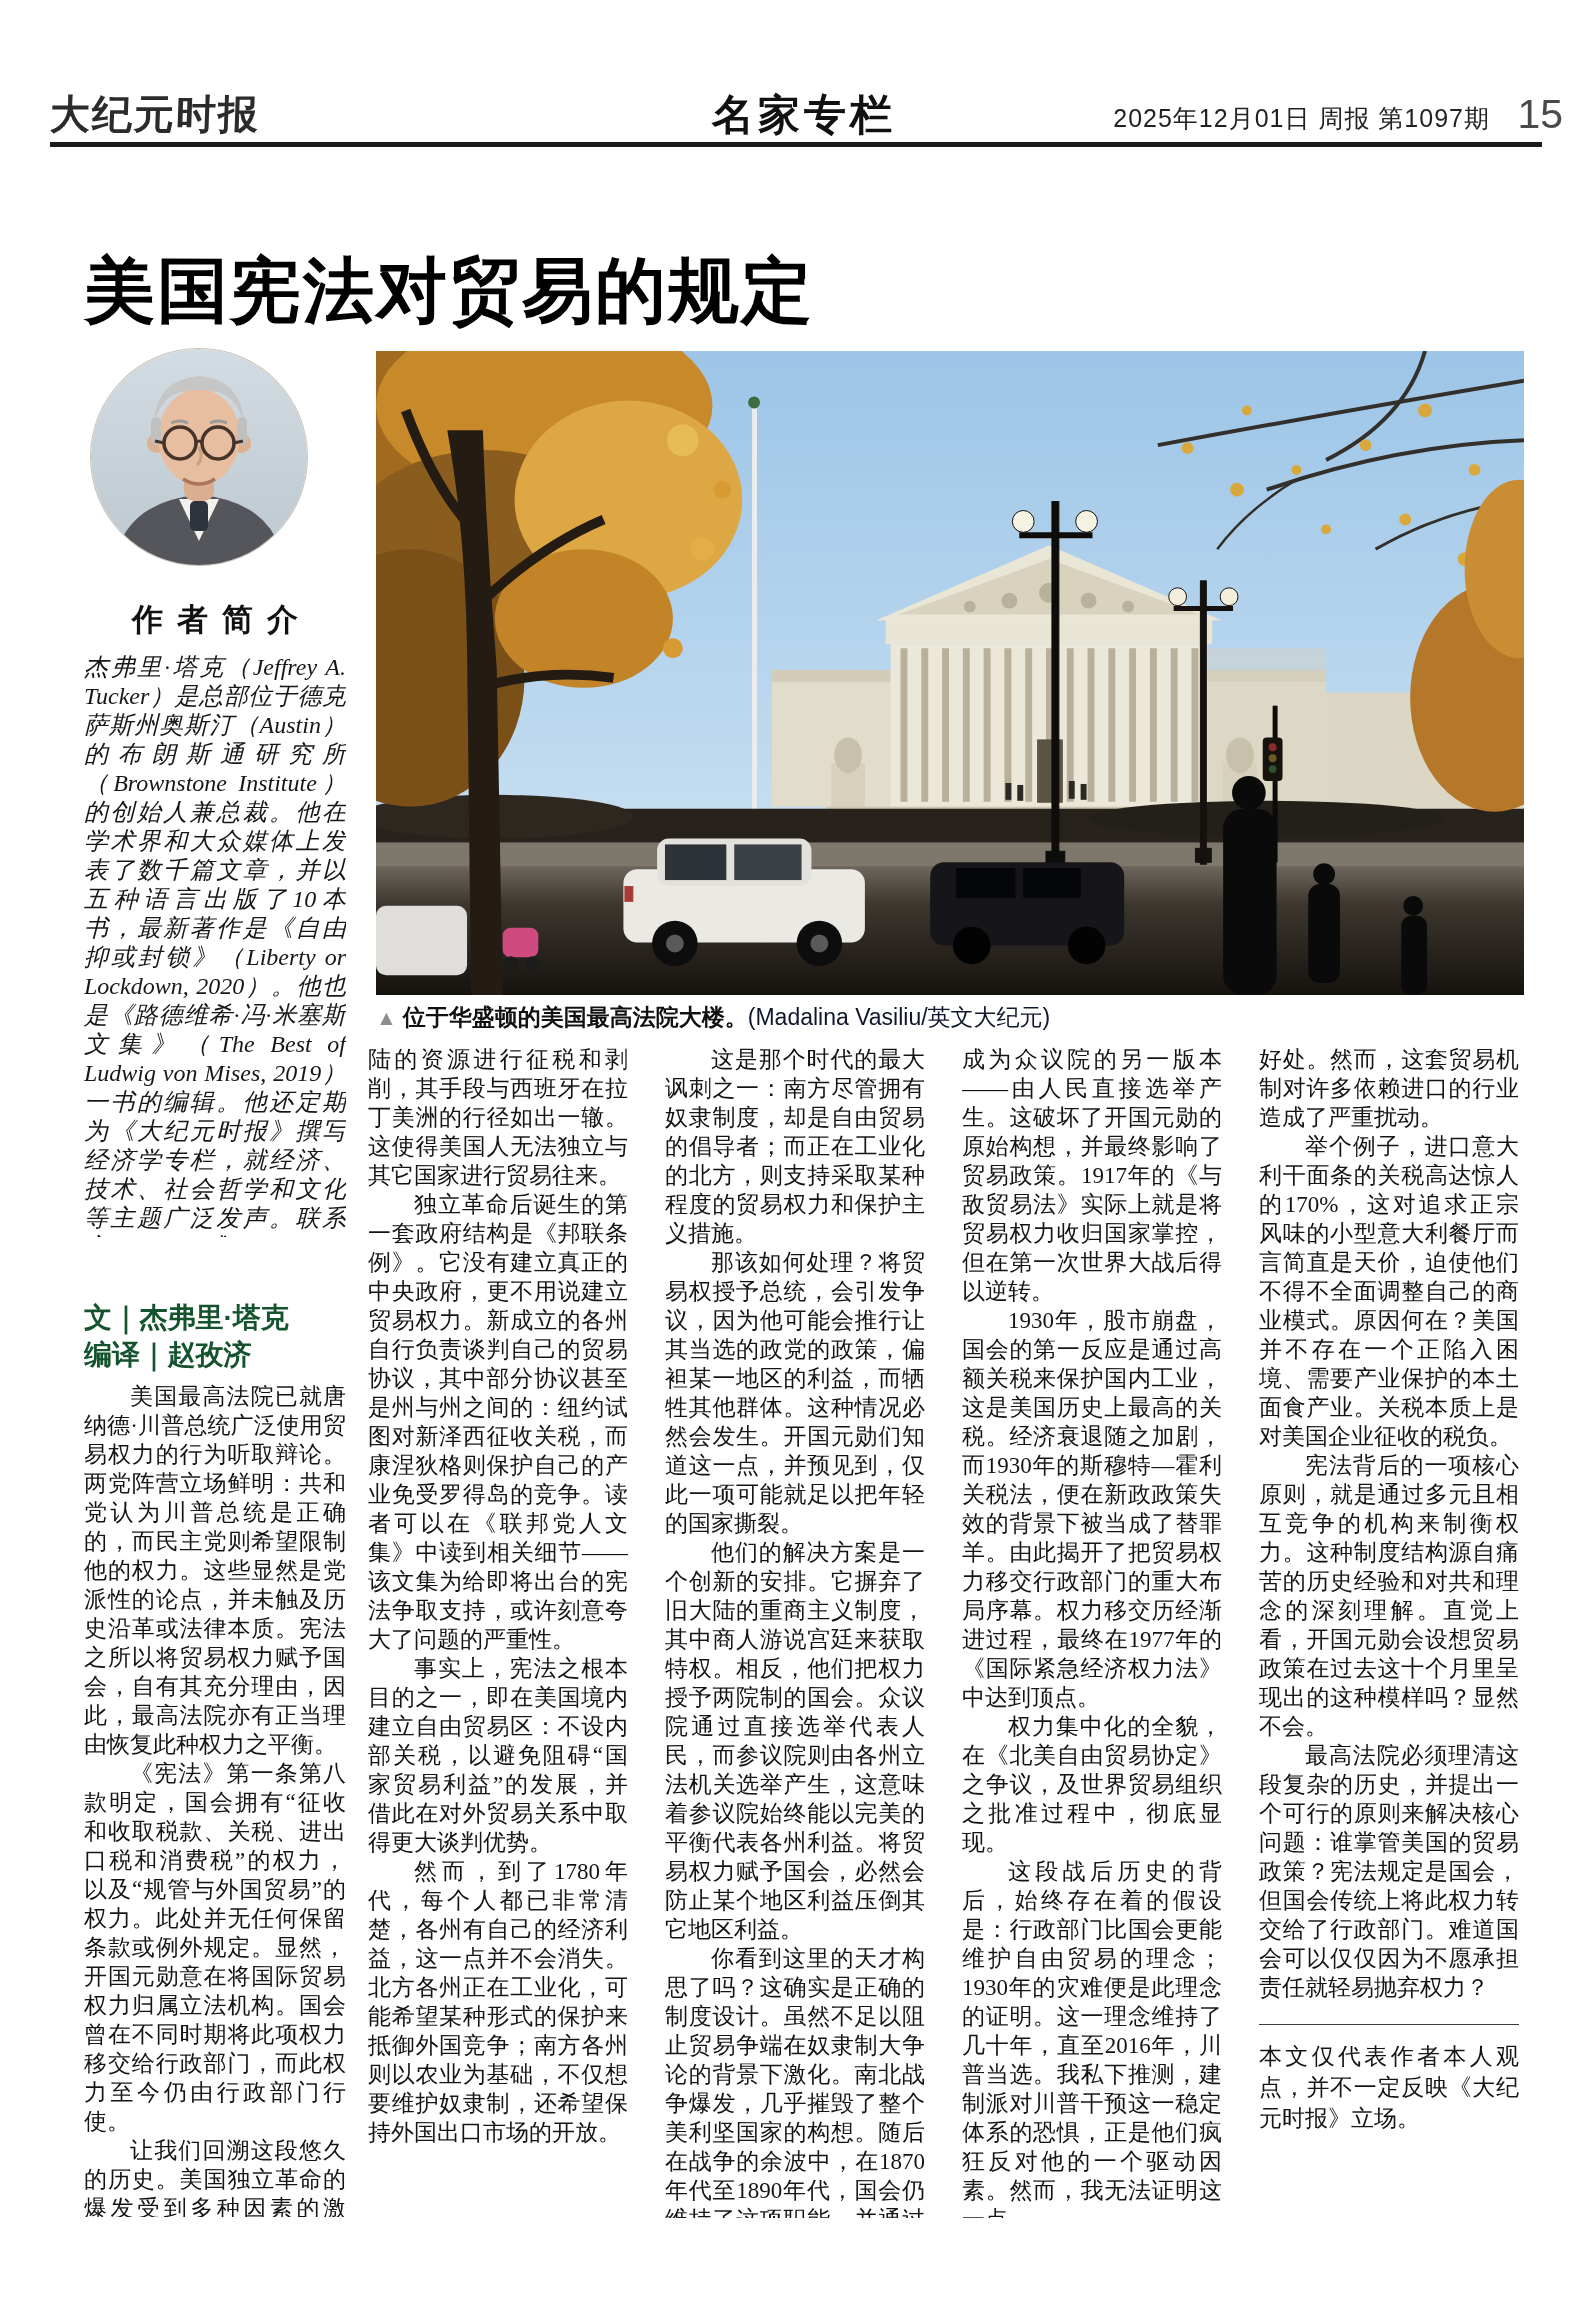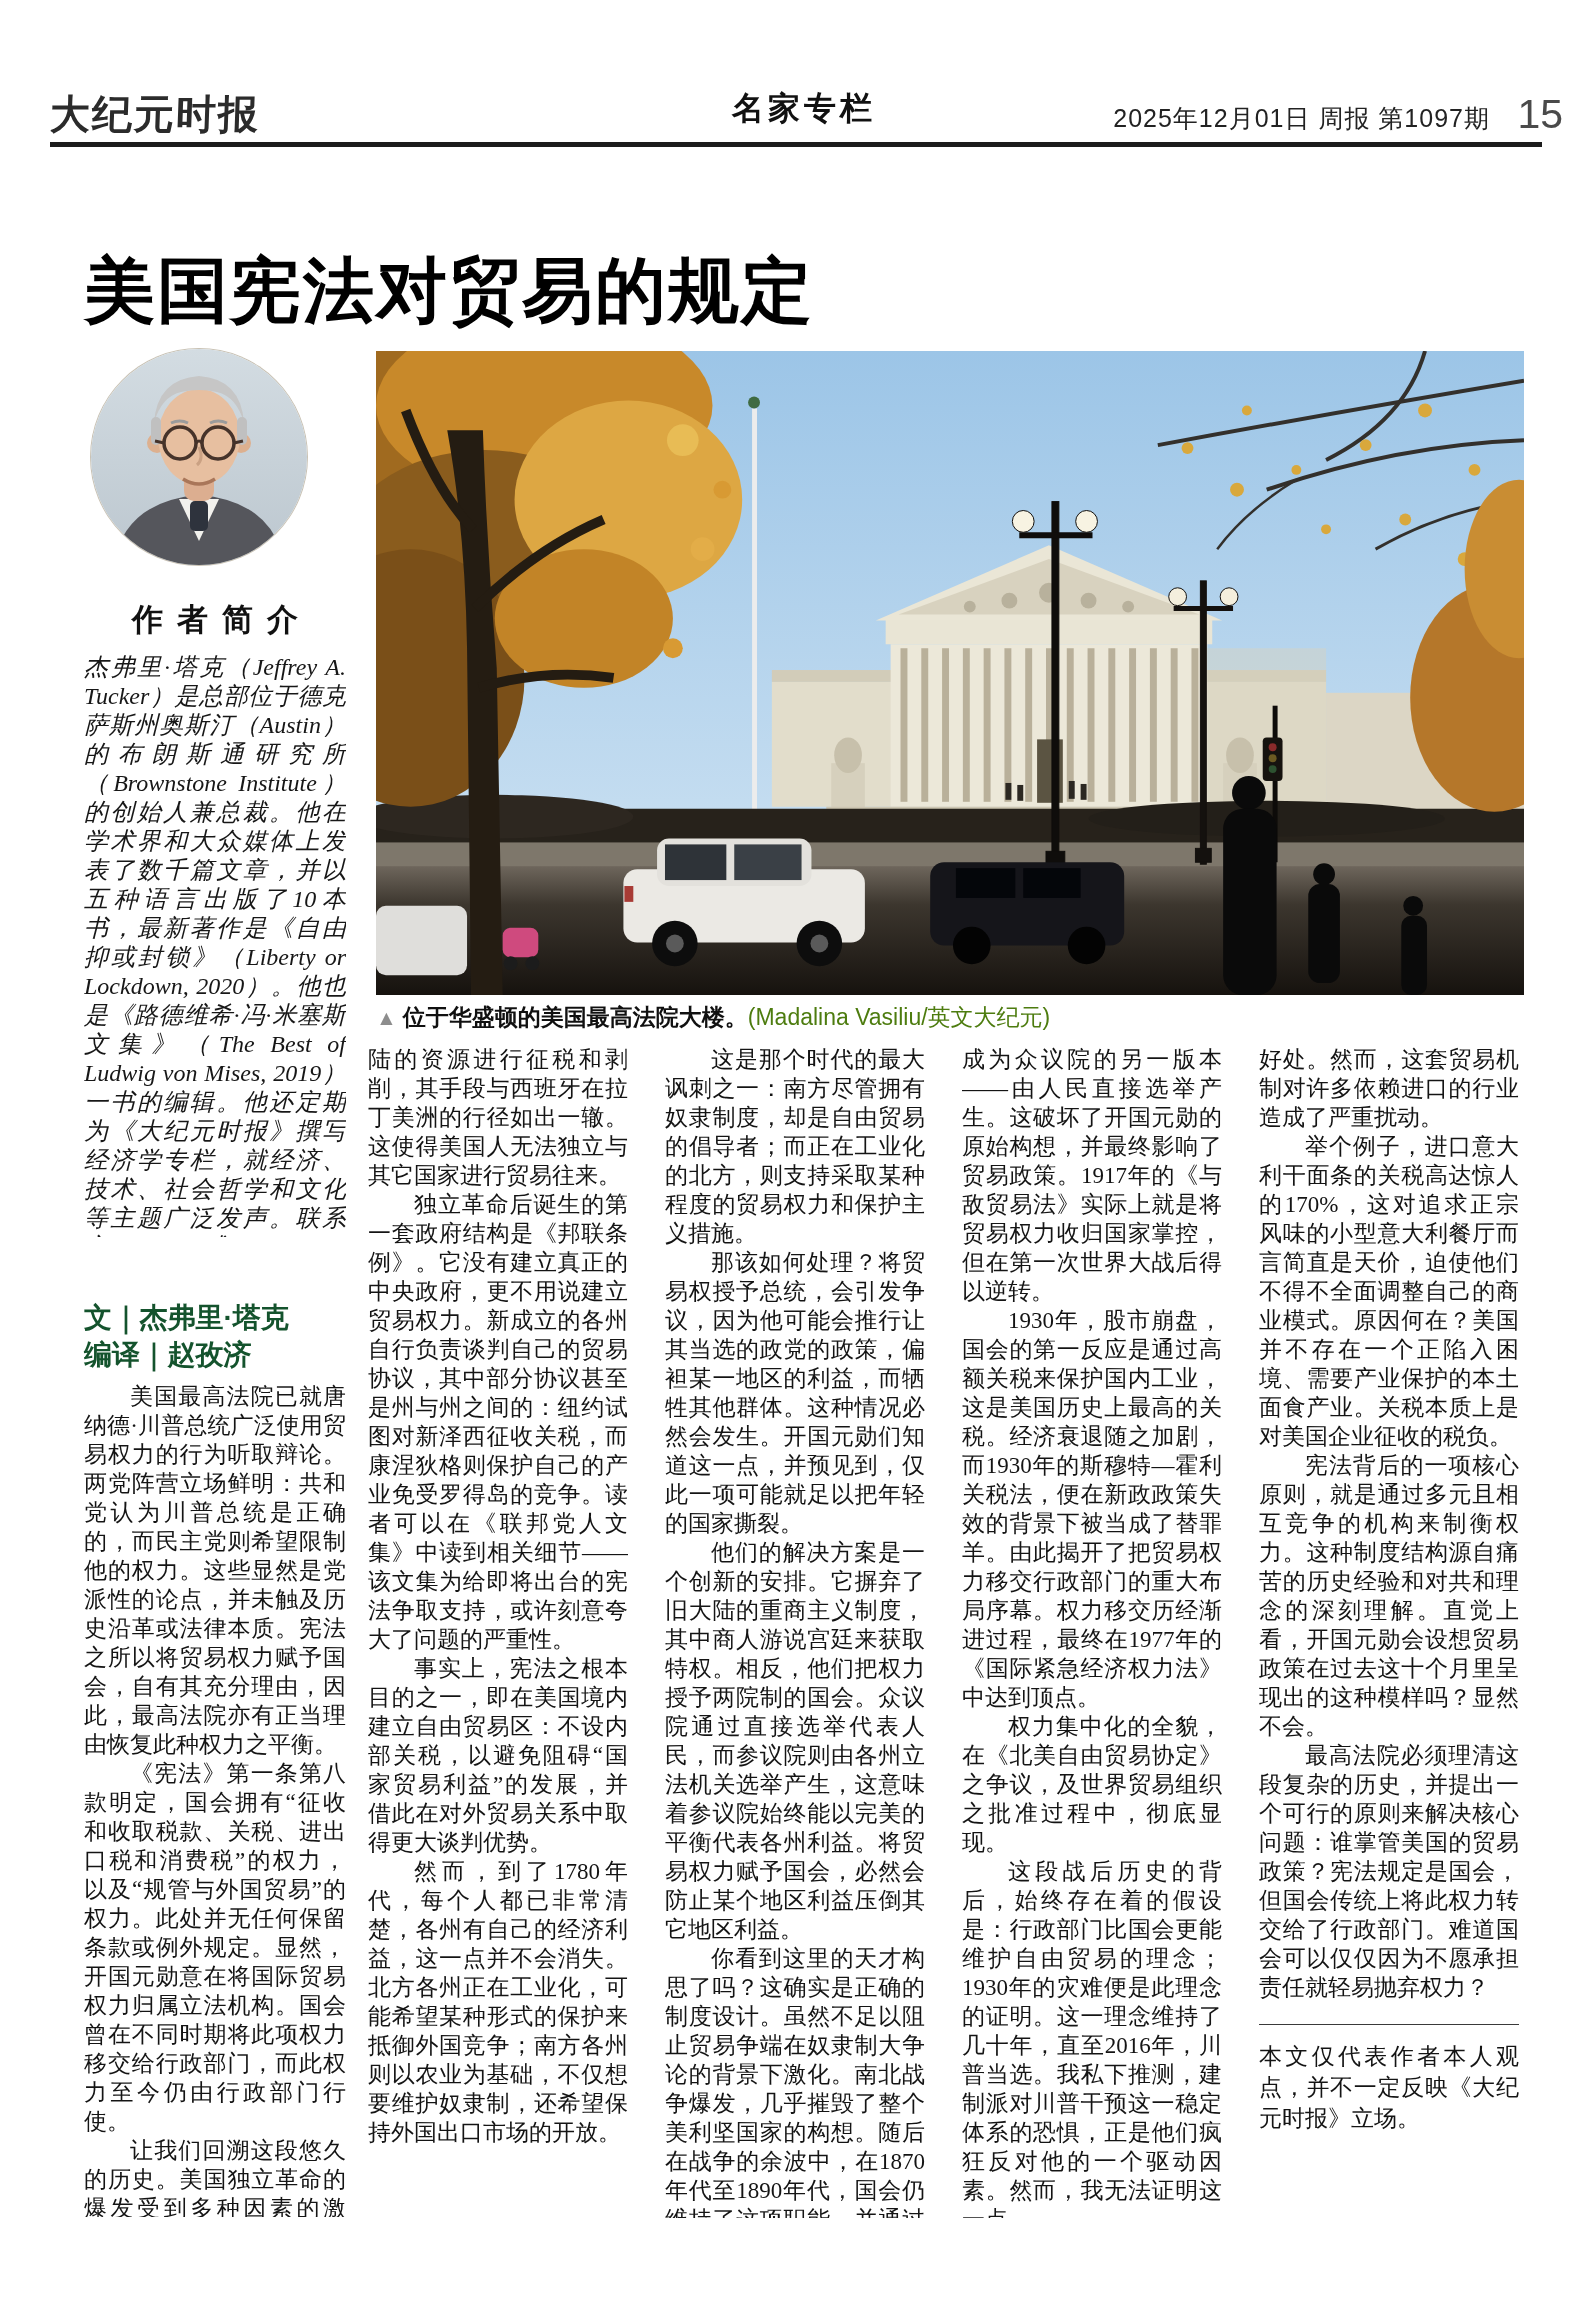--- a/index.html
+++ b/index.html
@@ -9,21 +9,21 @@
     font-family:"Liberation Serif","DejaVu Serif",serif;color:#1a1a1a;
   }
   .abs{position:absolute;}
   
   .masthead{
     left:50px;top:87px;font-size:40px;font-weight:900;letter-spacing:2px;
     color:#2b2b2b;font-family:"Liberation Serif","DejaVu Serif",serif;
     transform:skewX(-2deg);
   }
   .section-title{
-    left:84px;width:1440px;top:87px;text-align:center;font-size:32px;font-weight:700;
+    left:84px;width:1440px;top:87px;text-align:center;font-size:42px;font-weight:700;
     font-family:"Liberation Sans","DejaVu Sans",sans-serif;color:#111;letter-spacing:4px;
   }
   .dateline{
     right:101px;top:102px;font-size:25px;color:#222;
     font-family:"Liberation Sans","DejaVu Sans",sans-serif;letter-spacing:1px;
   }
   .pagenum{
     right:28px;top:91px;font-size:41px;color:#4a4a4a;
     font-family:"Liberation Sans","DejaVu Sans",sans-serif;
   }
@@ -50,21 +50,21 @@
     font-size:28px;font-weight:700;line-height:37px;color:#14532d;font-style:normal;}
   .sidebar-body{left:84px;width:262px;top:1382px;height:835px;overflow:hidden;}
   
   .photo{left:376px;top:351px;width:1148px;height:644px;overflow:hidden;background:#9ec7e8;}
   .photo svg{display:block;width:100%;height:100%;}
   .caption{
     left:376px;top:1002px;width:1148px;font-size:23px;color:#101010;
     font-family:"Liberation Sans","DejaVu Sans",sans-serif;
   }
   .caption .tri{color:#8d8d8d;font-size:21px;margin-right:6px;}
-  .caption .credit{color:#4d7c0f;}
+  .caption .credit{color:#0f172a;}
   
   .bodycol{top:1045px;width:260px;font-family:Liberation Serif, serif;}
   .col-clip{height:1173px;overflow:hidden;}
   .para{
     margin:0;text-indent:2em;font-size:23px;line-height:29px;text-align:justify;
     color:#141414;
   }
   .para.noindent{text-indent:0;}
   .disclaimer-block{margin-top:22px;border-top:1px solid #3a3a3a;padding-top:16px;}
   .disclaimer{

